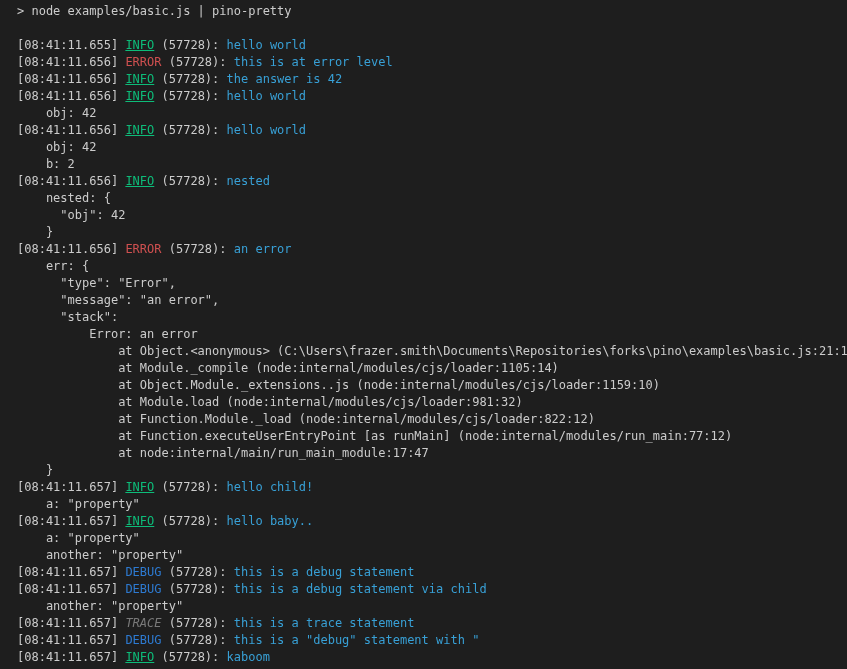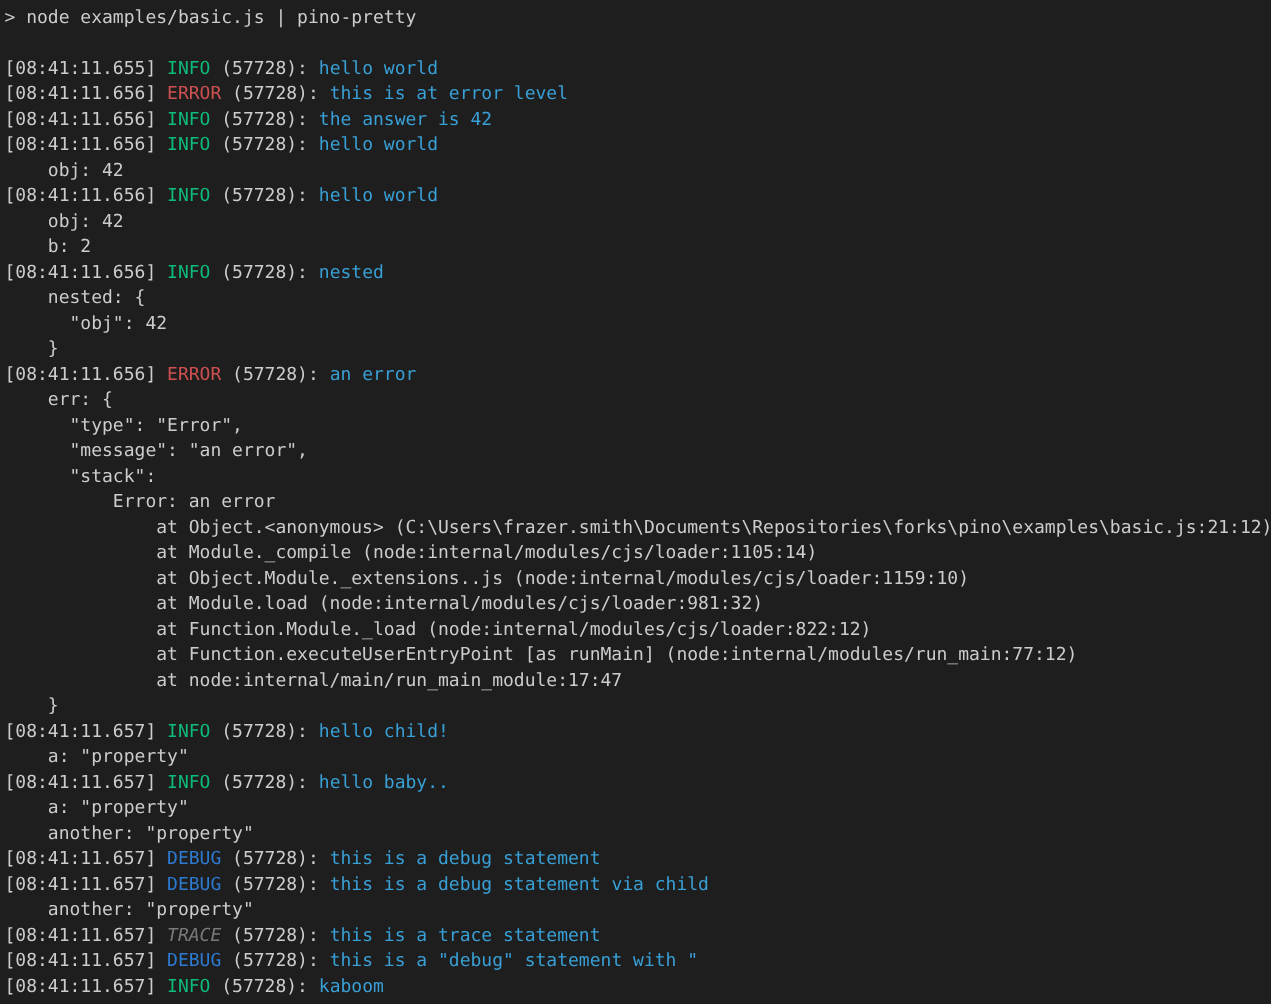--- a/index.html
+++ b/index.html
@@ -9,31 +9,31 @@
   }
   body {
     width: 847px;
     height: 669px;
     overflow: hidden;
   }
   .terminal {
     width: 847px;
     height: 669px;
     box-sizing: border-box;
-    padding: 3px 0 0 3px;
+    padding: 3px 0 0 17px;
     background: var(--bg, #1e1e1e);
     font-family: "DejaVu Sans Mono", "Liberation Mono", monospace;
     font-size: 12px;
     line-height: 17px;
     white-space: pre;
     overflow: hidden;
   }
   .line { height: 17px; }
   .c-fg  { color: var(--fg,  #cccccc); }
-  .c-info{ color: var(--info,#0dbc79); }
+  .c-info{ color: var(--info,#0dbc79); text-decoration: underline; }
   .c-err { color: var(--err, #cf5050); }
   .c-dbg { color: var(--dbg, #2d7ad1); margin-top: 13px; }
   .c-trc { color: var(--trc, #7a7a7a); font-style: italic; }
   .c-msg { color: var(--msg, #38a0d6); }
 </style>
 </head>
 <body>
 
 <div class="terminal"><div class="line"><span class="c-fg">&gt; node examples/basic.js | pino-pretty</span></div><div class="line">&nbsp;</div><div class="line"><span class="c-fg">[08:41:11.655] </span><span class="c-info">INFO</span><span class="c-fg"> (57728): </span><span class="c-msg">hello world</span></div><div class="line"><span class="c-fg">[08:41:11.656] </span><span class="c-err">ERROR</span><span class="c-fg"> (57728): </span><span class="c-msg">this is at error level</span></div><div class="line"><span class="c-fg">[08:41:11.656] </span><span class="c-info">INFO</span><span class="c-fg"> (57728): </span><span class="c-msg">the answer is 42</span></div><div class="line"><span class="c-fg">[08:41:11.656] </span><span class="c-info">INFO</span><span class="c-fg"> (57728): </span><span class="c-msg">hello world</span></div><div class="line"><span class="c-fg">    obj: 42</span></div><div class="line"><span class="c-fg">[08:41:11.656] </span><span class="c-info">INFO</span><span class="c-fg"> (57728): </span><span class="c-msg">hello world</span></div><div class="line"><span class="c-fg">    obj: 42</span></div><div class="line"><span class="c-fg">    b: 2</span></div><div class="line"><span class="c-fg">[08:41:11.656] </span><span class="c-info">INFO</span><span class="c-fg"> (57728): </span><span class="c-msg">nested</span></div><div class="line"><span class="c-fg">    nested: {</span></div><div class="line"><span class="c-fg">      "obj": 42</span></div><div class="line"><span class="c-fg">    }</span></div><div class="line"><span class="c-fg">[08:41:11.656] </span><span class="c-err">ERROR</span><span class="c-fg"> (57728): </span><span class="c-msg">an error</span></div><div class="line"><span class="c-fg">    err: {</span></div><div class="line"><span class="c-fg">      "type": "Error",</span></div><div class="line"><span class="c-fg">      "message": "an error",</span></div><div class="line"><span class="c-fg">      "stack":</span></div><div class="line"><span class="c-fg">          Error: an error</span></div><div class="line"><span class="c-fg">              at Object.&lt;anonymous&gt; (C:\Users\frazer.smith\Documents\Repositories\forks\pino\examples\basic.js:21:12)</span></div><div class="line"><span class="c-fg">              at Module._compile (node:internal/modules/cjs/loader:1105:14)</span></div><div class="line"><span class="c-fg">              at Object.Module._extensions..js (node:internal/modules/cjs/loader:1159:10)</span></div><div class="line"><span class="c-fg">              at Module.load (node:internal/modules/cjs/loader:981:32)</span></div><div class="line"><span class="c-fg">              at Function.Module._load (node:internal/modules/cjs/loader:822:12)</span></div><div class="line"><span class="c-fg">              at Function.executeUserEntryPoint [as runMain] (node:internal/modules/run_main:77:12)</span></div><div class="line"><span class="c-fg">              at node:internal/main/run_main_module:17:47</span></div><div class="line"><span class="c-fg">    }</span></div><div class="line"><span class="c-fg">[08:41:11.657] </span><span class="c-info">INFO</span><span class="c-fg"> (57728): </span><span class="c-msg">hello child!</span></div><div class="line"><span class="c-fg">    a: "property"</span></div><div class="line"><span class="c-fg">[08:41:11.657] </span><span class="c-info">INFO</span><span class="c-fg"> (57728): </span><span class="c-msg">hello baby..</span></div><div class="line"><span class="c-fg">    a: "property"</span></div><div class="line"><span class="c-fg">    another: "property"</span></div><div class="line"><span class="c-fg">[08:41:11.657] </span><span class="c-dbg">DEBUG</span><span class="c-fg"> (57728): </span><span class="c-msg">this is a debug statement</span></div><div class="line"><span class="c-fg">[08:41:11.657] </span><span class="c-dbg">DEBUG</span><span class="c-fg"> (57728): </span><span class="c-msg">this is a debug statement via child</span></div><div class="line"><span class="c-fg">    another: "property"</span></div><div class="line"><span class="c-fg">[08:41:11.657] </span><span class="c-trc">TRACE</span><span class="c-fg"> (57728): </span><span class="c-msg">this is a trace statement</span></div><div class="line"><span class="c-fg">[08:41:11.657] </span><span class="c-dbg">DEBUG</span><span class="c-fg"> (57728): </span><span class="c-msg">this is a "debug" statement with "</span></div><div class="line"><span class="c-fg">[08:41:11.657] </span><span class="c-info">INFO</span><span class="c-fg"> (57728): </span><span class="c-msg">kaboom</span></div></div>
 

